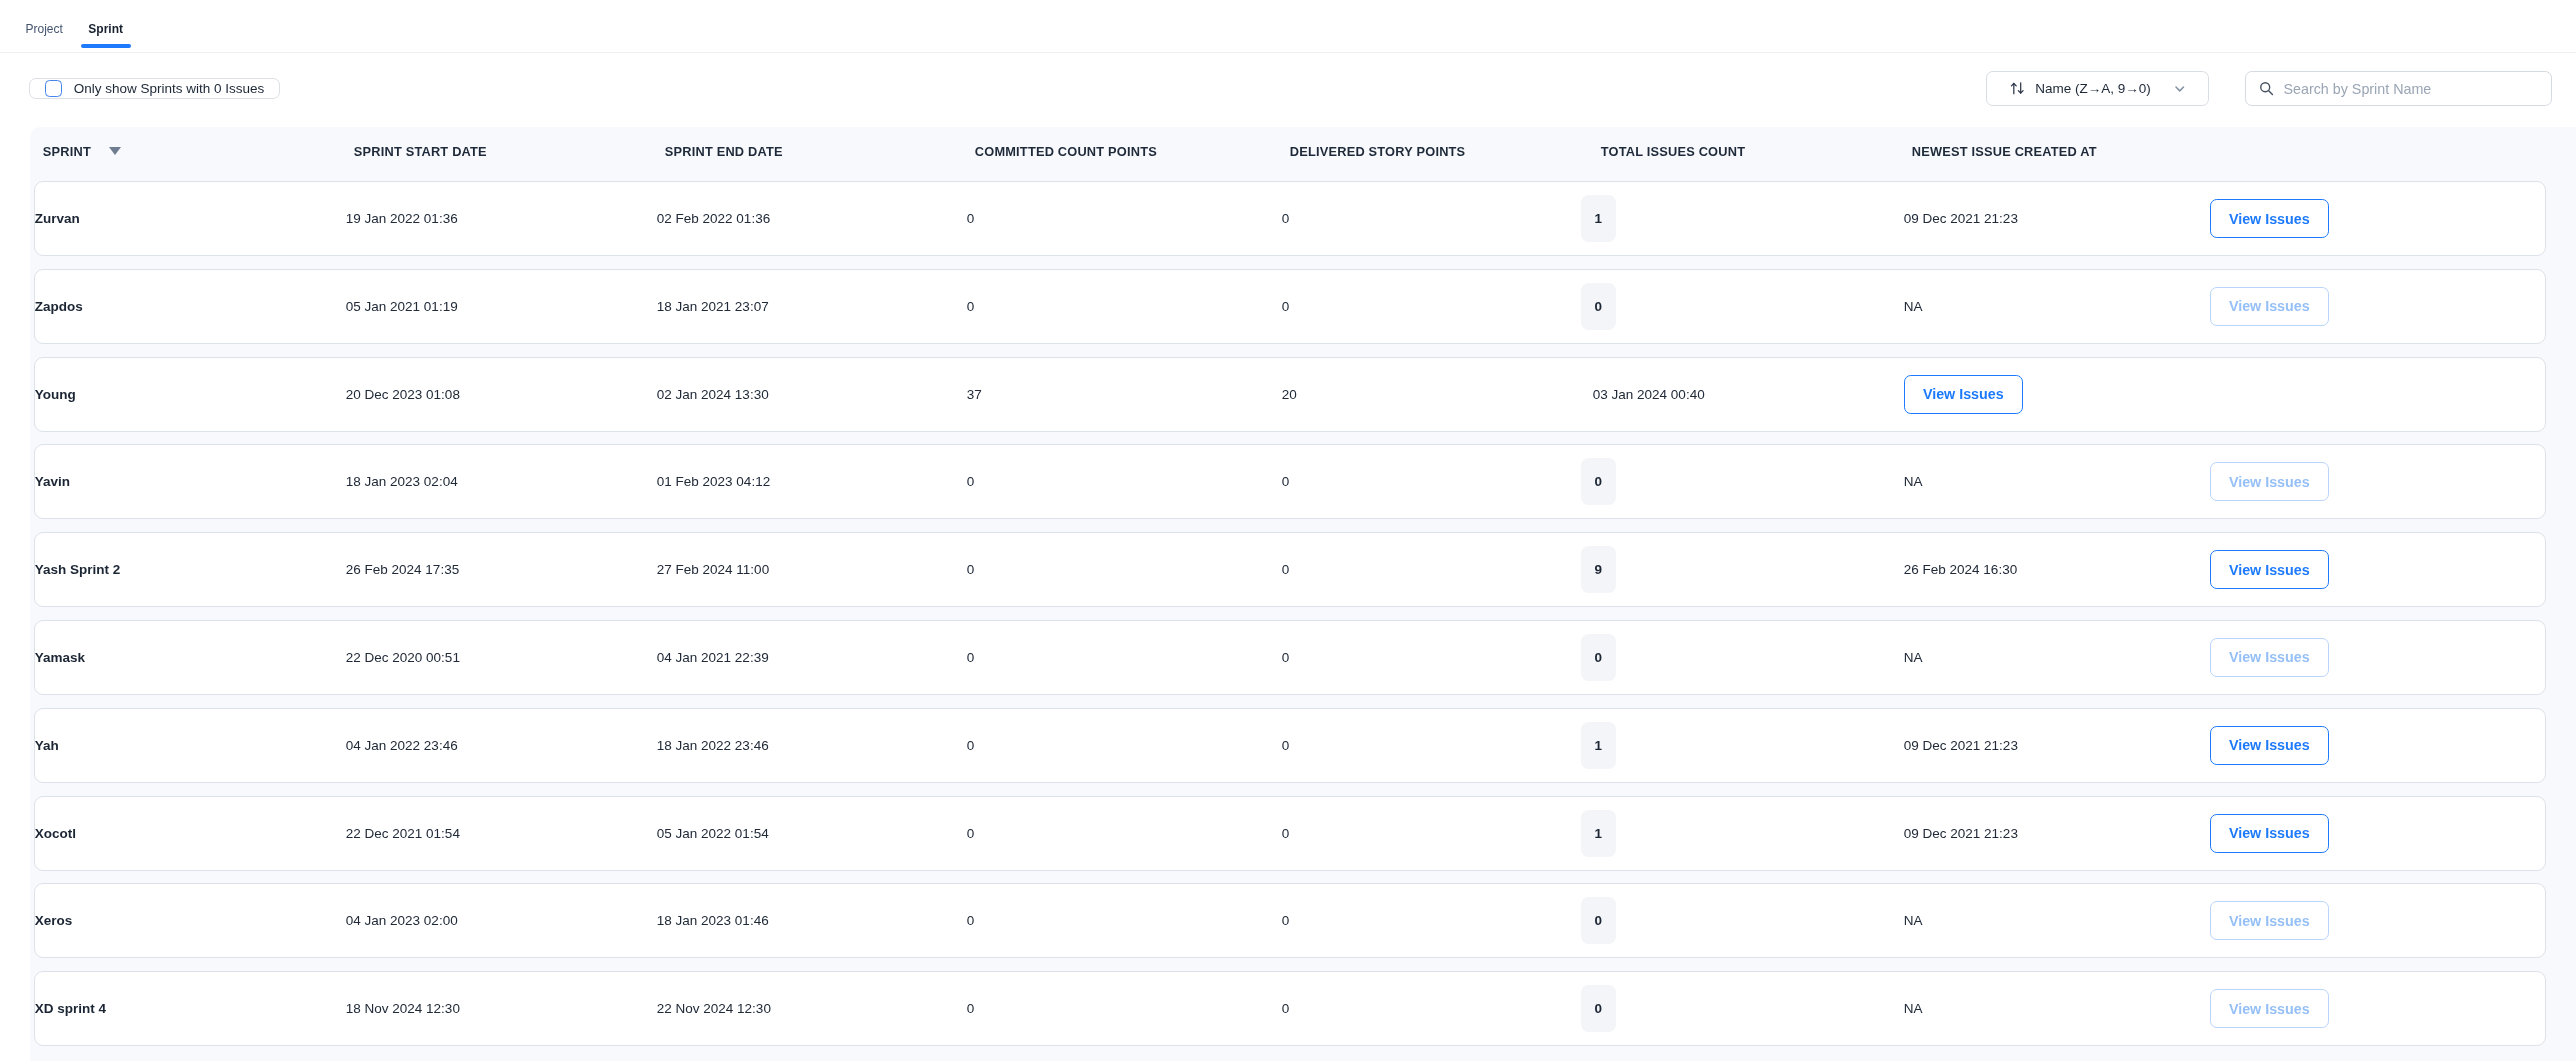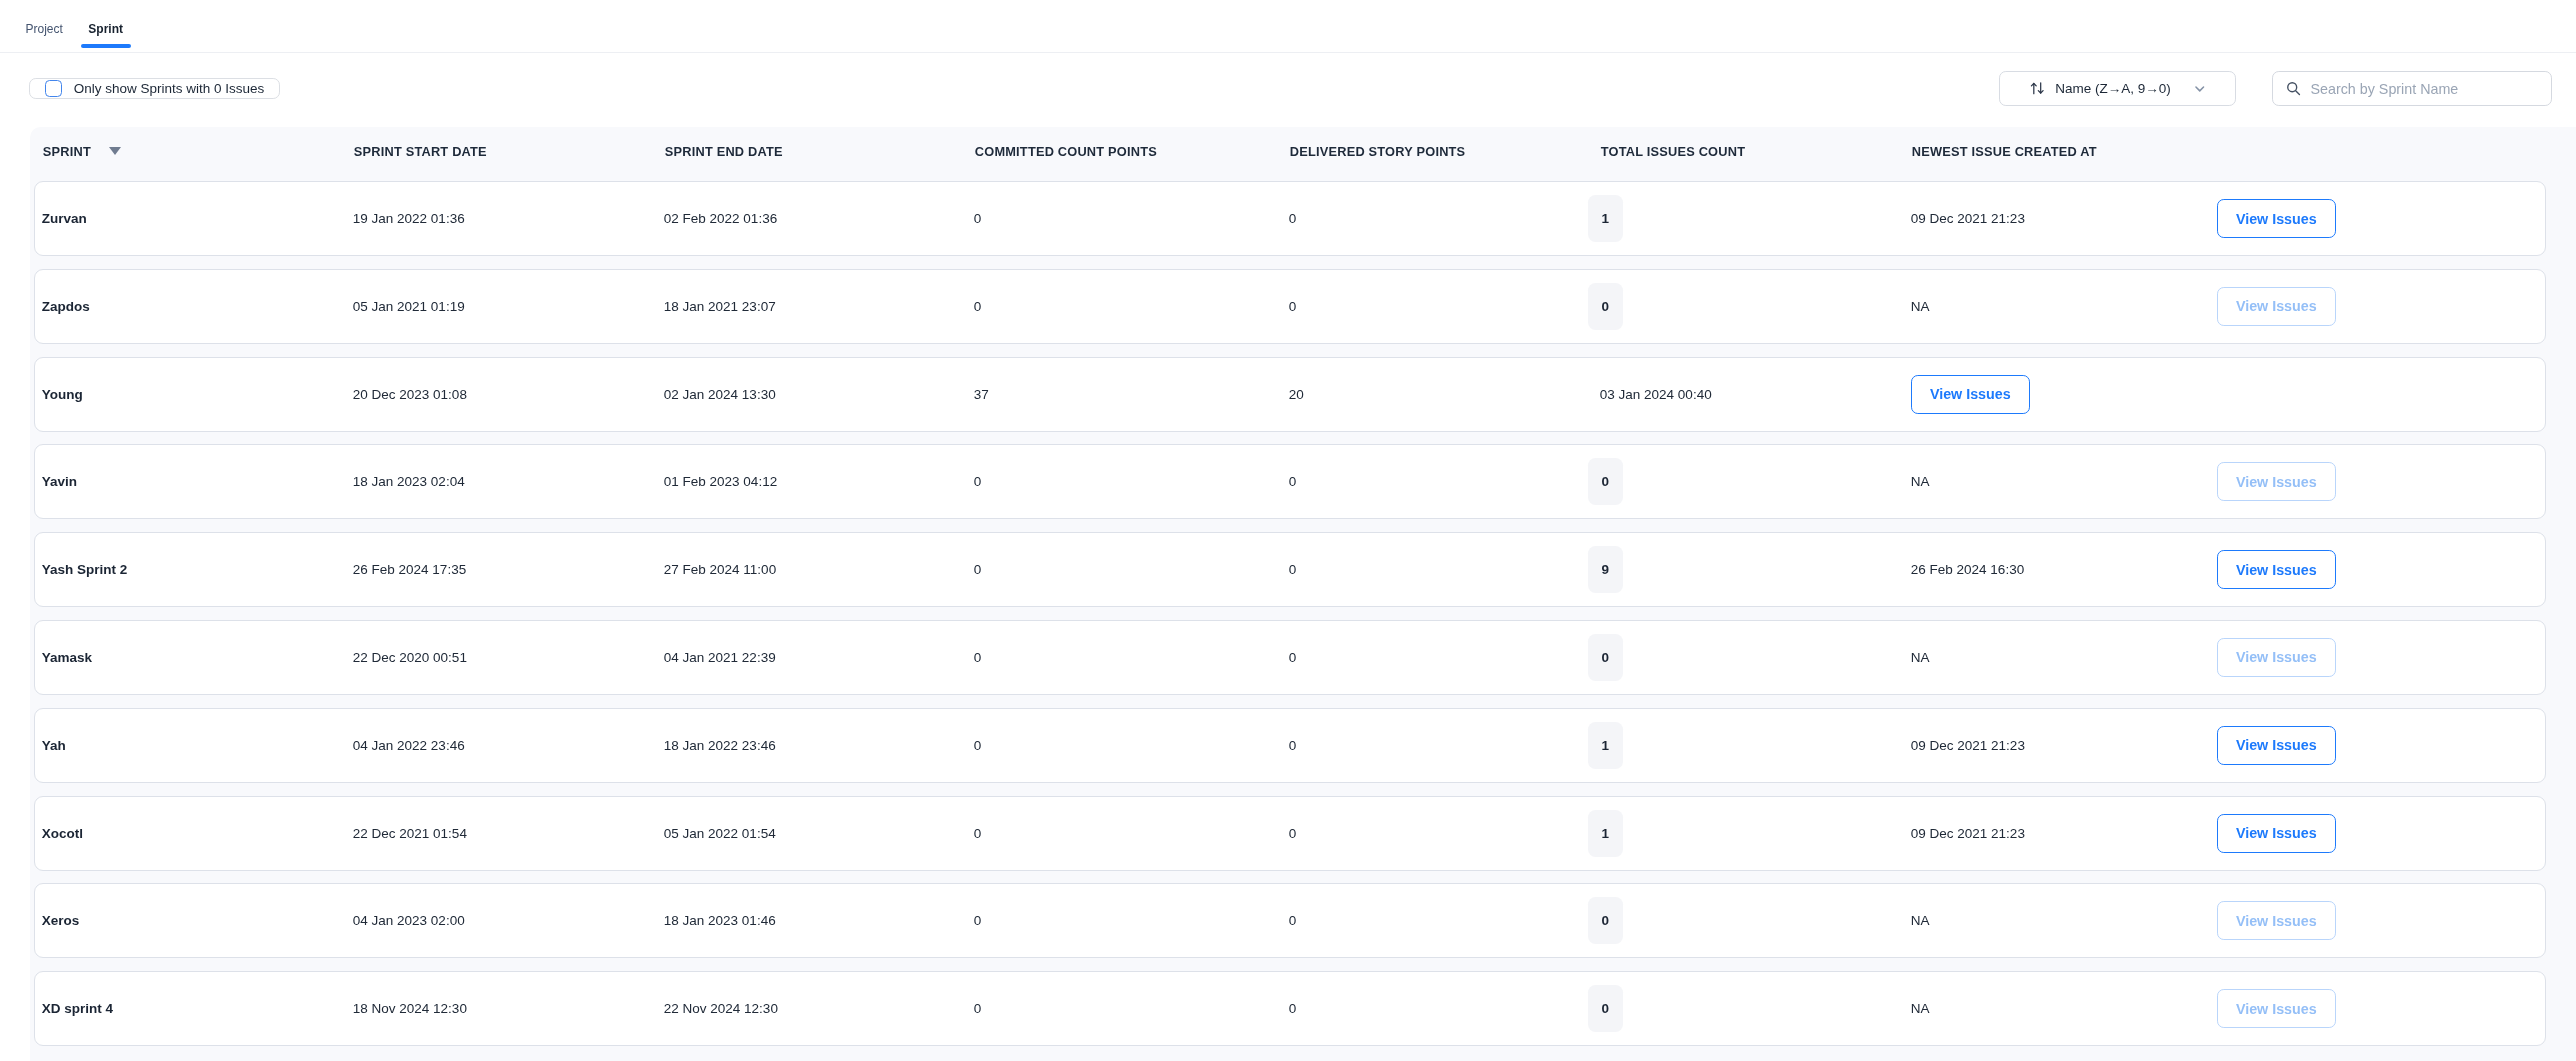--- a/index.html
+++ b/index.html
@@ -62,35 +62,35 @@
     flex: 0 0 auto;
   }
   .filter-label { font-size: 13.5px; color: #1c2736; }
 
   .toolbar-right { display: flex; align-items: center; gap: 36px; }
   .sort-select {
     height: 35px;
     display: inline-flex;
     align-items: center;
     gap: 9.8px;
-    padding: 0 29px;
+    padding: 0 22px;
     border: 0.8px solid #d8dce3;
     border-radius: 6.8px;
     font-size: 13.5px;
     font-weight: 500;
     color: #1c2736;
     background: #fff;
     cursor: pointer;
     white-space: nowrap;
   }
   .sort-select .chev { margin-left: 12px; display: inline-flex; }
   .icon { display: inline-flex; align-items: center; }
 
   .search-box {
-    width: 280px;
+    width: 307px;
     height: 35px;
     display: inline-flex;
     align-items: center;
     gap: 9px;
     padding: 0 12px;
     border: 0.8px solid #d5d9e0;
     border-radius: 6.8px;
     background: #fff;
   }
   .search-box input {
@@ -130,21 +130,21 @@
   .tri {
     width: 0; height: 0;
     border-left: 6.8px solid transparent;
     border-right: 6.8px solid transparent;
     border-top: 8.3px solid #707c90;
   }
   .rows { padding-top: 6px; }
   .card {
     height: 75px;
     margin: 0 30px 12.8px 3.8px;
-    padding-left: 7px;
+    padding-left: 0;
     background: #ffffff;
     border: 0.8px solid #dde1e9;
     border-radius: 9px;
     font-size: 13.5px;
     color: #202a38;
   }
   .cell { white-space: nowrap; }
   .name { font-weight: 700; color: #1b2534; }
   .badge {
     display: inline-flex;

